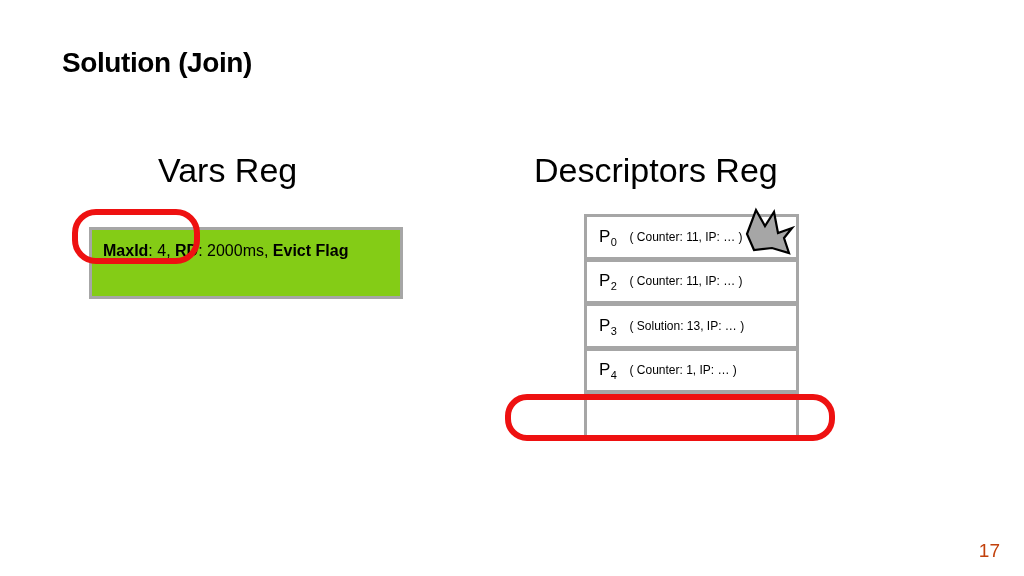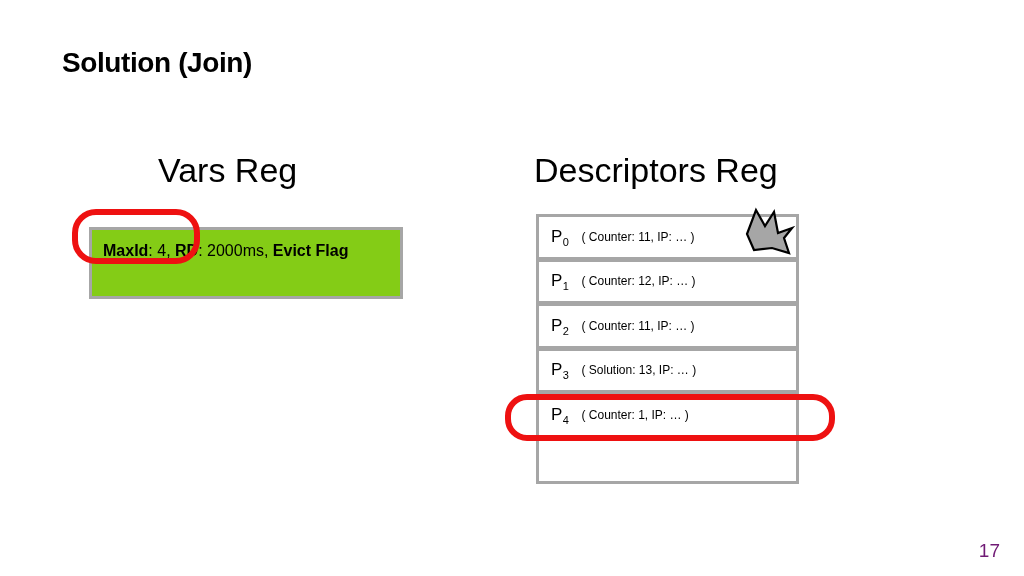--- a/index.html
+++ b/index.html
@@ -76,20 +76,21 @@
   }
   .desc-row {
     position: relative;
     box-sizing: border-box;
     height: 45.5px;
     border: 3px solid #a6a6a6;
     background: #ffffff;
     margin-top: -1px;
     display: flex;
     align-items: center;
+    margin-left: 48px;
   }
   .desc-row:first-child { margin-top: 0; }
   .row-pid {
     font-size: 17px;
     margin-left: 12px;
     white-space: nowrap;
   }
   .row-pid sub {
     font-size: 11px;
     vertical-align: baseline;
@@ -135,21 +136,21 @@
     width: 52px;
     height: 52px;
   }
 
   
   #page-number {
     position: absolute;
     right: 24px;
     bottom: 14px;
     font-size: 19px;
-    color: #701a75;
+    color: #c2410c;
   }
 </style>
 </head>
 <body>
 
 <div id="slide">
 
   <div class="slide-title">Solution (Join)</div>
 
   <div class="col-heading" id="vars-heading">Vars Reg</div>
@@ -157,24 +158,20 @@
   <div class="col-heading" id="desc-heading">Descriptors Reg</div>
 
   <div id="vars-box">
     <div class="vars-text"><span class="b">MaxId</span><span>: 4, </span><span class="b">RD</span><span>: 2000ms, </span><span class="b">Evict Flag</span></div>
   </div>
 
   <div id="desc-table">
     <div class="desc-row">
       <span class="row-pid"><span>P</span><sub>0</sub></span>
       <span class="row-body">( Counter: 11, IP: … )</span>
-    </div>
-    <div class="desc-row">
-      <span class="row-pid"><span>P</span><sub>1</sub></span>
-      <span class="row-body">( Counter: 12, IP: … )</span>
     </div>
     <div class="desc-row">
       <span class="row-pid"><span>P</span><sub>2</sub></span>
       <span class="row-body">( Counter: 11, IP: … )</span>
     </div>
     <div class="desc-row">
       <span class="row-pid"><span>P</span><sub>3</sub></span>
       <span class="row-body">( Solution: 13, IP: … )</span>
     </div>
     <div class="desc-row">

